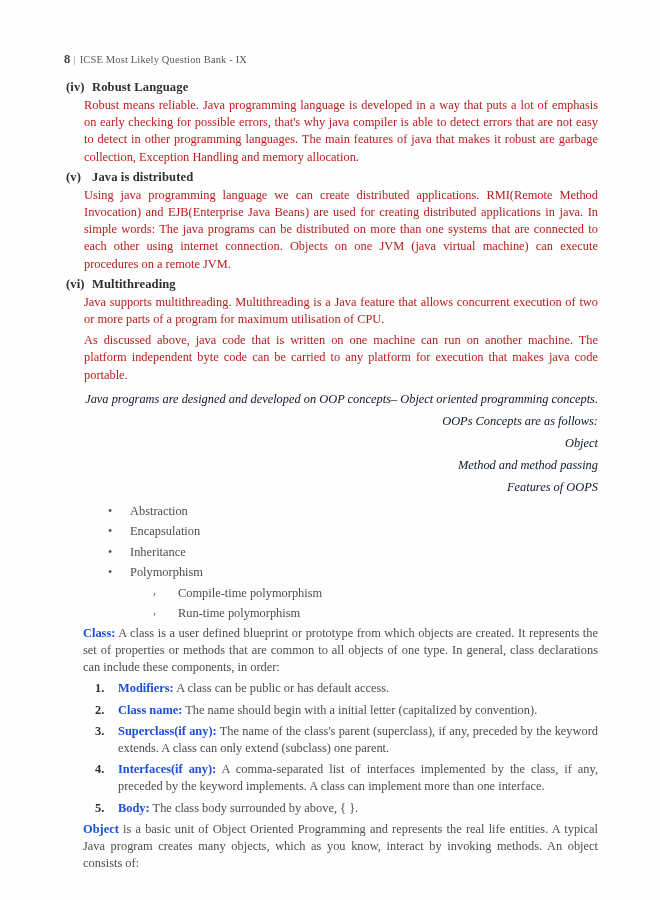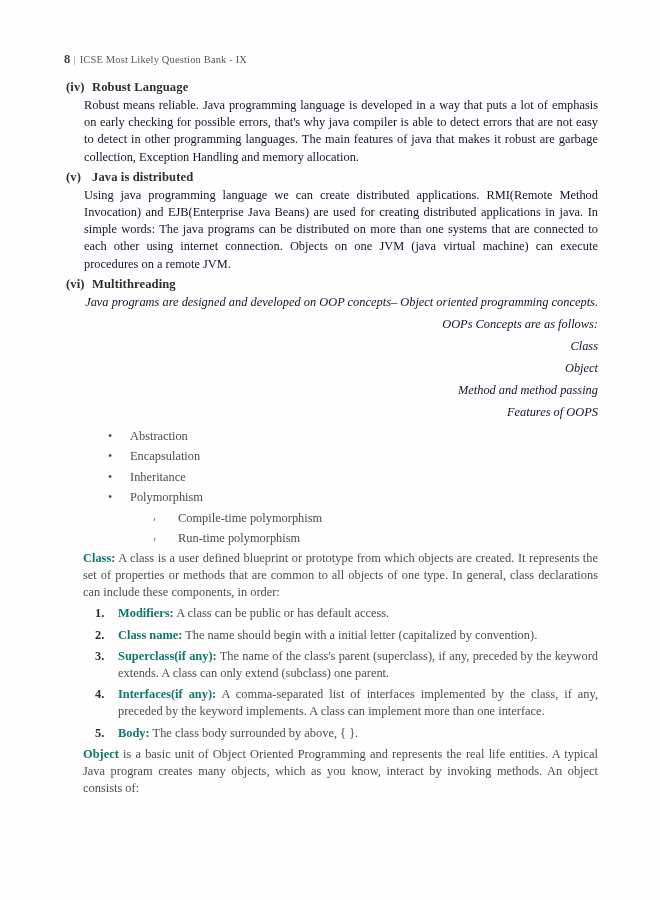--- a/index.html
+++ b/index.html
@@ -71,21 +71,21 @@
     flex: 1 1 auto;
   }
 
   
   p.body {
     margin: 0 0 4px 0;
     padding-left: 22px;
     font-size: 12.4px;
     line-height: 17.2px;
     text-align: justify;
-    color: #0f172a;
+    color: #b91c1c;
   }
   p.body.last {
     margin-bottom: 7px;
   }
   p.plain {
     margin: 0 0 5px 0;
     padding-left: 22px;
     font-size: 12.4px;
     line-height: 17px;
     text-align: right;
@@ -94,21 +94,21 @@
   }
   p.flush {
     margin: 0 0 4px 0;
     padding-left: 21px;
     font-size: 12.4px;
     line-height: 17.2px;
     text-align: justify;
     color: #4d4d4d;
   }
   p.flush b, p.body b, li b {
-    color: #0f766e;
+    color: #1d4ed8;
     font-weight: bold;
   }
 
   
   ul.features {
     list-style: none;
     margin: 0 0 1px 0;
     padding: 0 0 0 46px;
   }
   ul.features > li {
@@ -194,28 +194,29 @@
       <span class="rlabel">Java is distributed</span>
     </div>
     <p class="body">Using java programming language we can create distributed applications. RMI(Remote Method Invocation) and EJB(Enterprise Java Beans) are used for creating distributed applications in java. In simple words: The java programs can be distributed on more than one systems that are connected to each other using internet connection. Objects on one JVM (java virtual machine) can execute procedures on a remote JVM.</p>
   </div>
 
   <div class="roman-block">
     <div class="roman-head">
       <span class="rnum">(vi)</span>
       <span class="rlabel">Multithreading</span>
     </div>
-  </div>
-
-  <div class="roman-block">
+    <p class="body">Java supports multithreading. Multithreading is a Java feature that allows concurrent execution of two or more parts of a program for maximum utilisation of CPU.</p>
+  </div>
+
+  <div class="roman-block">
+    <p class="body last">As discussed above, java code that is written on one machine can run on another machine. The platform independent byte code can be carried to any platform for execution that makes java code portable.</p>
   </div>
 
   <p class="plain">Java programs are designed and developed on OOP concepts– Object oriented programming concepts.</p>
   <p class="plain">OOPs Concepts are as follows:</p>
-  <p class="plain">Class</p>
   <p class="plain">Object</p>
   <p class="plain">Method and method passing</p>
   <p class="plain">Features  of OOPS</p>
 
   <ul class="features">
     <li>
       <span class="dot">•</span>
       <span>Abstraction</span>
     </li>
     <li>

